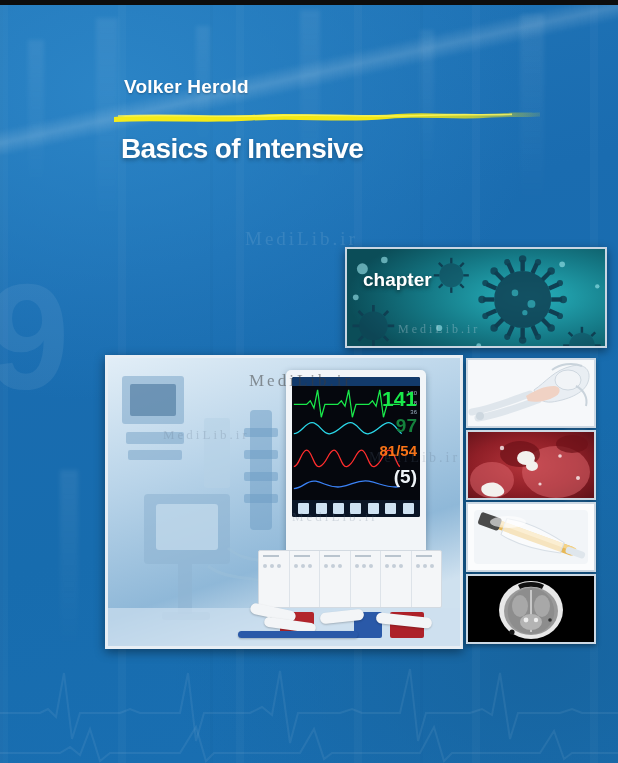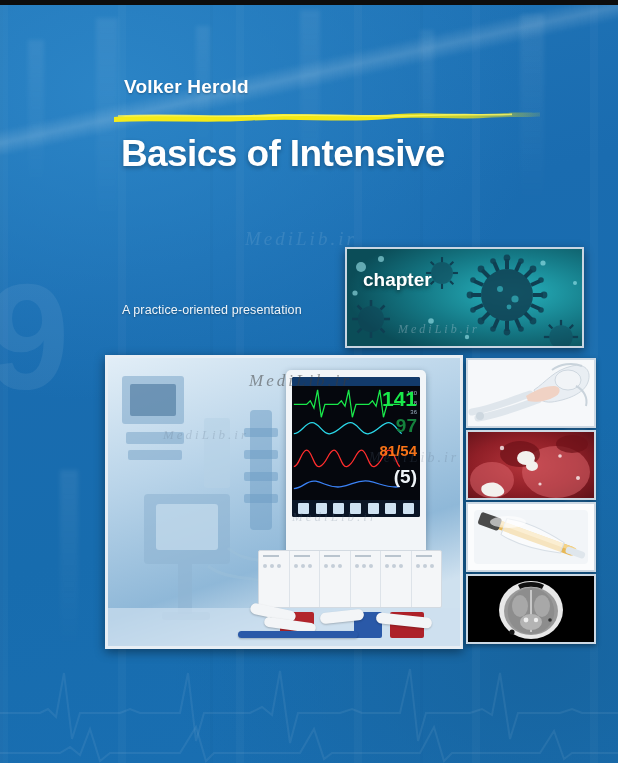--- a/index.html
+++ b/index.html
@@ -39,48 +39,49 @@
     position:absolute;left:-40px;top:8px;width:760px;height:120px;
     background:linear-gradient(172deg,rgba(255,255,255,0) 44%,rgba(255,255,255,.16) 50%,rgba(255,255,255,0) 56%);
     transform:rotate(-4.5deg);filter:blur(1.2px);
   }
   .bg-ecg{position:absolute;left:0;right:0;bottom:0;height:120px;opacity:.30;}
   .topbar{position:absolute;left:0;top:0;width:100%;height:5px;background:#0d0d0d;z-index:40;}
 
   
   .wm{
     position:absolute;font-family:"Liberation Serif",serif;letter-spacing:3px;
-    color:rgba(120,120,120,.55);white-space:nowrap;user-select:none;pointer-events:none;font-style:italic;
+    color:rgba(120,120,120,.55);white-space:nowrap;user-select:none;pointer-events:none;
   }
   .wm.dark{color:rgba(60,60,60,.52);}
   .wm.faint{color:rgba(255,255,255,.10);}
   .wm.ghost{color:rgba(90,110,130,.22);}
 
   
   .author{
     position:absolute;left:124px;top:76px;color:#fff;font-size:19px;font-weight:600;
     letter-spacing:.2px;text-shadow:0 1px 2px rgba(0,0,0,.28);text-align:right;
   }
   .brush{position:absolute;left:112px;top:104px;width:430px;height:24px;}
   .title{
     position:absolute;left:121px;top:134px;width:440px;color:#fff;
-    font-size:37px;font-weight:700;line-height:1.10;letter-spacing:-.6px;
+    font-size:28px;font-weight:700;line-height:1.10;letter-spacing:-.6px;
     text-shadow:0 2px 4px rgba(0,0,0,.30);
   }
   .title .l2{display:block;}
   .subtitle{
     position:absolute;left:122px;top:303px;color:#f0f6fb;font-size:12.5px;
     letter-spacing:.1px;text-shadow:0 1px 2px rgba(0,0,0,.35);
   }
 
   
   .covid{
     position:absolute;left:345px;top:247px;width:235px;height:97px;
     border:2px solid #c9d6e2;box-shadow:0 3px 9px rgba(0,0,0,.45);overflow:hidden;
     background:linear-gradient(135deg,#0e5a66 0%, #16808c 40%, #1c9aa6 62%, #0f6370 100%);
+    padding-left:23px;
   }
   .covid .virus{position:absolute;inset:0;}
   .covid-text{
     position:absolute;left:16px;top:20px;color:#fff;font-weight:700;
     text-shadow:0 2px 4px rgba(0,0,0,.55);line-height:1.14;
   }
   .covid-text .c1{display:block;font-size:19px;}
   .covid-text .c2{display:block;font-size:23px;letter-spacing:.4px;}
 
   
@@ -182,21 +183,20 @@
     <path d="M2,13 C50,9 95,14 140,11 C190,8 235,14 285,10 C320,7.5 355,12 392,9 C408,8 420,9 428,8.5
              L428,12.5 C410,13.5 396,12.4 380,13.6 C345,16 310,12 275,15 C228,19 186,13.6 140,16.6
              C96,19.4 48,16 2,18 Z" fill="url(#bg1)"></path>
     <path d="M6,12 C60,10 110,13.4 164,11.6 C216,9.8 266,13.6 318,11.2 C350,9.8 376,11.4 400,10.4" fill="none" stroke="#fbf65e" stroke-opacity=".85" stroke-width="1.6"></path>
   </svg>
 
   <div class="title">
     <span>Basics of Intensive</span>
   </div>
 
-  <div class="subtitle">A practice-oriented presentation</div>
 
   <div class="covid">
     <svg class="virus" viewBox="0 0 235 97" preserveAspectRatio="none">
       <defs>
         <radialGradient id="vg" cx="70%" cy="45%" r="70%">
           <stop offset="0%" stop-color="#27b3be"></stop>
           <stop offset="55%" stop-color="#157a87"></stop>
           <stop offset="100%" stop-color="#0b4d58"></stop>
         </radialGradient>
       </defs>

